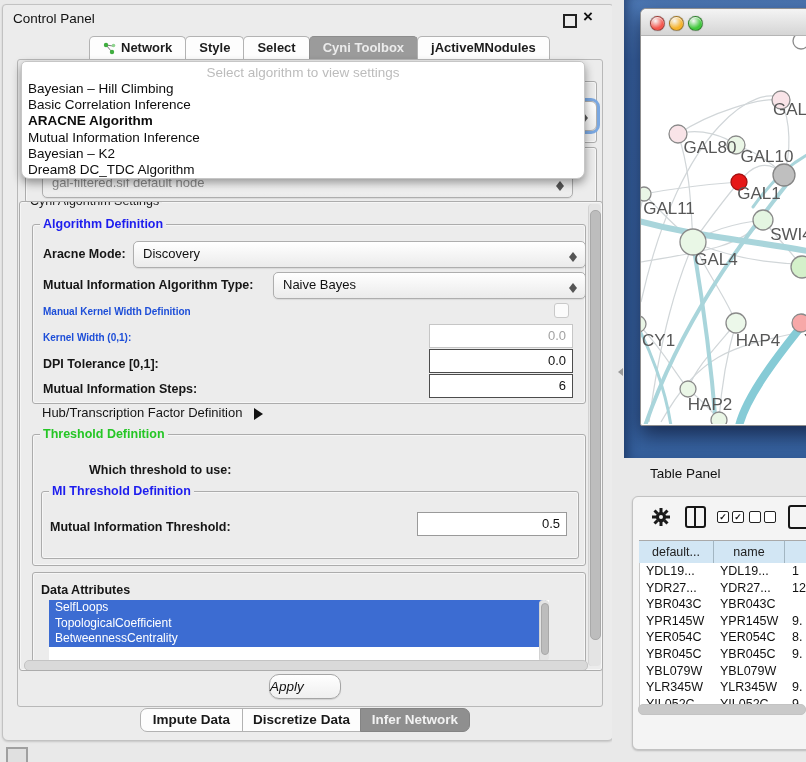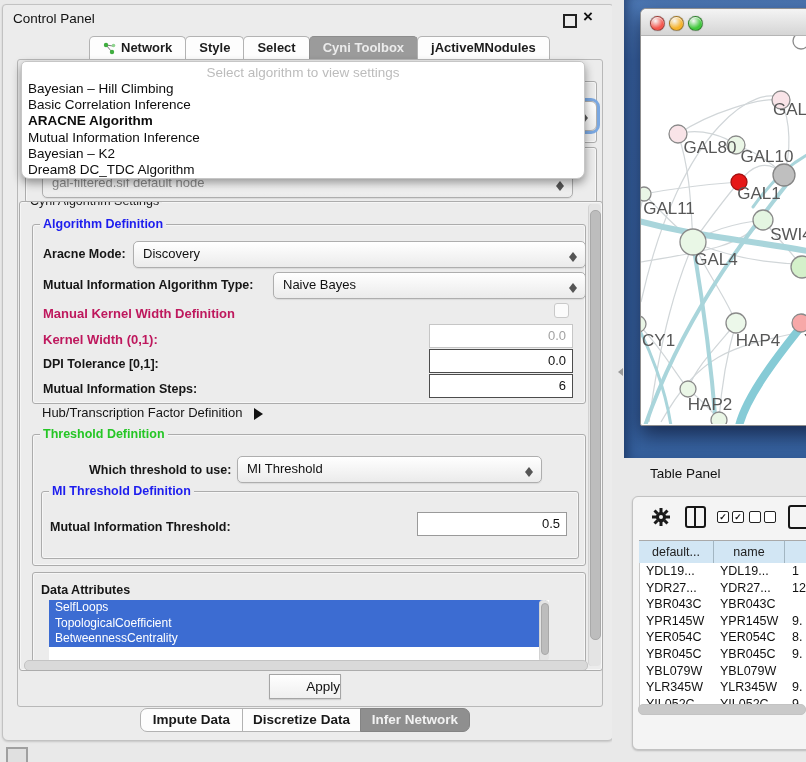--- a/index.html
+++ b/index.html
@@ -17,43 +17,43 @@
   .tab{height:22px;line-height:22px;padding:0 13px;background:#fdfdfd;border:1px solid #b3b3b3;
        border-bottom:none;border-radius:5px 5px 0 0;font-size:13px;font-weight:bold;color:#1c1c1c;
        margin-right:-1px;display:flex;align-items:center;gap:5px;}
   .tab.sel{background:#9b9b9b;color:#ececec;border-color:#8d8d8d;}
   
   .content-frame{left:14px;top:54px;width:584px;height:646px;border:1px solid #b8b8b8;
        border-radius:3px;background:#ececec;}
   .group{border:1px solid #acacac;border-radius:3px;box-shadow:inset 0 0 0 1px rgba(255,255,255,.55);}
   .gtitle{position:absolute;top:-8px;left:7px;background:#ececec;padding:0 3px;font-size:12.5px;color:#1b1b1b;white-space:nowrap;}
   .lbl{font-size:12.5px;font-weight:bold;color:#161616;white-space:nowrap;}
-  .glbl{font-size:13px;font-weight:bold;color:#be185d;white-space:nowrap;}
+  .glbl{font-size:10px;font-weight:bold;color:#1d4ed8;white-space:nowrap;}
   .combo{background:linear-gradient(#ffffff,#ebebeb);border:1px solid #aeaeae;border-radius:5px;
        font-size:13px;color:#111;line-height:23px;padding-left:9px;box-shadow:0 1px 1px rgba(0,0,0,.08);}
   .arr{position:absolute;right:7px;top:50%;margin-top:-7px;width:10px;height:14px;}
   .arr:before{content:"";position:absolute;left:1px;top:0;border:4px solid transparent;border-bottom:5px solid #555;}
   .arr:after{content:"";position:absolute;left:1px;top:9px;border:4px solid transparent;border-top:5px solid #555;}
   .inp{background:#fff;border:1px solid #c6c6c6;font-size:13px;color:#111;text-align:right;
        padding-right:6px;line-height:22px;}
   .inp.dark{border:1px solid #4c4c4c;}
   .inp.gray{color:#a2a2a2;}
   
   #algo-popup{left:18px;top:56px;width:562px;height:116px;background:#fff;border:1px solid #c6c6c6;
        border-radius:5px 5px 8px 8px;box-shadow:0 4px 10px rgba(0,0,0,.4);z-index:50;}
   .popup-prompt{width:100%;text-align:center;top:3px;font-size:13.5px;color:#bcbcbc;}
   .popup-item{left:6px;font-size:13.5px;color:#0d0d0d;white-space:nowrap;}
   
   .sel-item{height:15.5px;line-height:15.5px;padding-left:6px;font-size:12px;color:#fff;}
   .vtrack{background:#e4e4e4;border-left:1px solid #d2d2d2;border-radius:4px;}
   .vthumb{background:#bdbdbd;border:1px solid #a9a9a9;border-radius:5px;}
   .hbar{background:#d9d9d9;border:1px solid #c3c3c3;border-radius:5px;}
   
-  .btn{background:linear-gradient(#ffffff,#efefef);border:1px solid #a5a5a5;border-radius:0;
-       font-size:13.5px;color:#111;text-align:right;box-shadow:0 1px 1px rgba(0,0,0,.12);}
+  .btn{background:linear-gradient(#ffffff,#efefef);border:1px solid #a5a5a5;border-radius:10px;
+       font-size:13.5px;color:#111;text-align:left;box-shadow:0 1px 1px rgba(0,0,0,.12);font-style:italic;}
   .seg{height:22px;line-height:22px;text-align:center;font-size:13.5px;font-weight:bold;color:#1a1a1a;
        background:#fdfdfd;border:1px solid #b2b2b2;}
   .seg.sel{background:#8f8f8f;color:#f2f2f2;border-color:#848484;}
   
   #splitter{left:612px;top:0;width:12px;height:762px;background:#e9e9e9;}
   #desktop{left:624px;top:0;width:182px;height:458px;overflow:hidden;
        background:linear-gradient(180deg,#4d79b6 0px,#3a66a6 60px,#35609d 100%);
        box-shadow:inset 10px 0 12px -7px rgba(5,15,45,.5);}
   #net-win{position:absolute;left:16px;top:8px;width:200px;height:416px;background:#fff;
        border:1px solid #8f8f8f;border-radius:6px 6px 2px 2px;box-shadow:0 9px 20px rgba(0,0,20,.55);}
@@ -168,24 +168,20 @@
       </div>
 
       <div class="abs" style="left:22px;top:203px;font-size:13px;color:#151515;">
         <span>Hub/Transcription Factor Definition</span>
         <span class="tri-right"></span>
       </div>
 
       <div class="abs group" style="left:12px;top:232px;width:552px;height:130px;">
         <div class="gtitle" style="color:#25c625;font-weight:bold;">Threshold Definition</div>
         <div class="abs lbl" style="left:56px;top:28px;">Which threshold to use:</div>
-        <div class="abs combo" style="left:204px;top:21px;width:294px;height:25px;">
-          <span>MI Threshold</span>
-          <span class="arr"></span>
-        </div>
         <div class="abs group" style="left:8px;top:56px;width:536px;height:66px;">
           <div class="gtitle" style="color:#1d1dee;font-weight:bold;">MI Threshold Definition</div>
           <div class="abs lbl" style="left:8px;top:28px;">Mutual Information Threshold:</div>
           <div class="abs inp" style="left:375px;top:20px;width:142px;height:22px;border-color:#9a9a9a;">0.5</div>
         </div>
       </div>
 
       <div class="abs group" style="left:12px;top:370px;width:552px;height:110px;">
         <div class="abs lbl" style="left:8px;top:10px;">Data Attributes</div>
         <div class="abs" style="left:16px;top:27px;width:500px;height:62px;background:#fff;">

